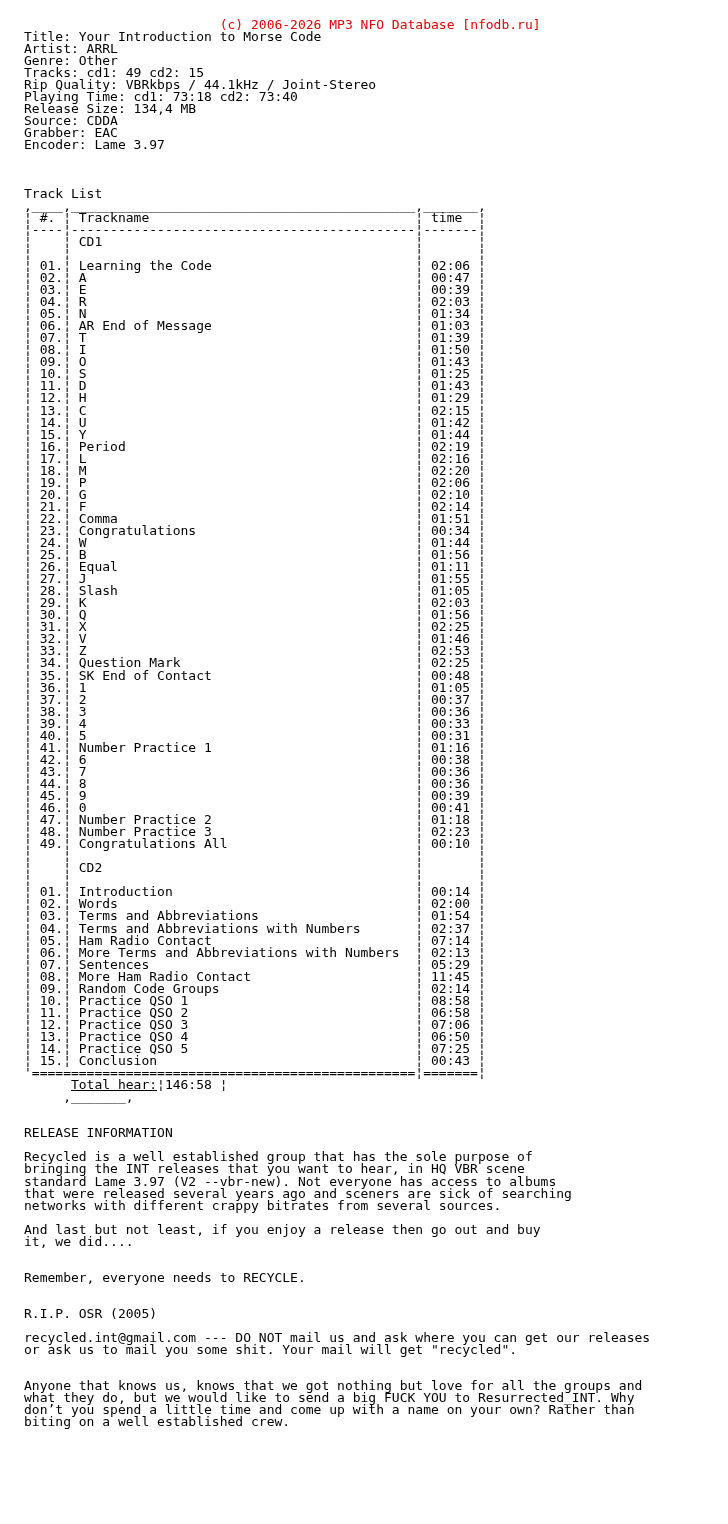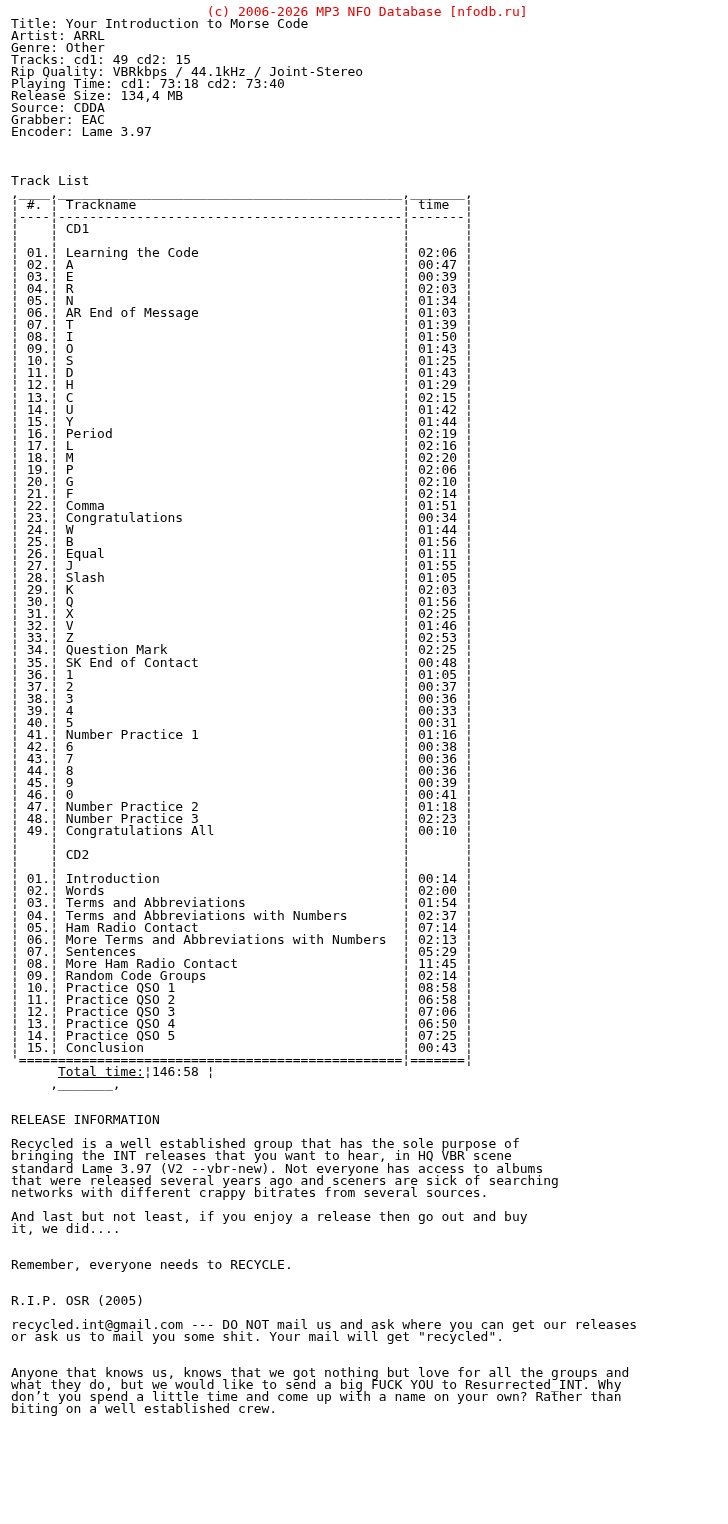--- a/index.html
+++ b/index.html
@@ -8,21 +8,21 @@
     background: #ffffff;
   }
   body {
     width: 728px;
     height: 1524px;
     box-sizing: border-box;
     padding: 3px 0 0 8px;
     overflow: hidden;
   }
   pre.nfo {
-    margin: 3px;
+    margin: 16px;
     font-family: "DejaVu Sans Mono", monospace;
     font-size: 13px;
     line-height: 12.05px;
     color: #000000;
     white-space: pre;
   }
   .red { font-weight: normal; }
   .u { text-decoration: underline; }
 </style>
 </head>
@@ -109,21 +109,21 @@
 ¦ 07.¦ Sentences                                  ¦ 05:29 ¦
 ¦ 08.¦ More Ham Radio Contact                     ¦ 11:45 ¦
 ¦ 09.¦ Random Code Groups                         ¦ 02:14 ¦
 ¦ 10.¦ Practice QSO 1                             ¦ 08:58 ¦
 ¦ 11.¦ Practice QSO 2                             ¦ 06:58 ¦
 ¦ 12.¦ Practice QSO 3                             ¦ 07:06 ¦
 ¦ 13.¦ Practice QSO 4                             ¦ 06:50 ¦
 ¦ 14.¦ Practice QSO 5                             ¦ 07:25 ¦
 ¦ 15.¦ Conclusion                                 ¦ 00:43 ¦
 '=================================================¦=======¦
-      <span class="u">Total time:</span>¦146:58 ¦
+      <span class="u">Total hear:</span>¦146:58 ¦
      ,_______,
 
 
 </span><span id="release-block">RELEASE INFORMATION
 
 Recycled is a well established group that has the sole purpose of
 bringing the INT releases that you want to hear, in HQ VBR scene
 standard Lame 3.97 (V2 --vbr-new). Not everyone has access to albums
 that were released several years ago and sceners are sick of searching
 networks with different crappy bitrates from several sources.

